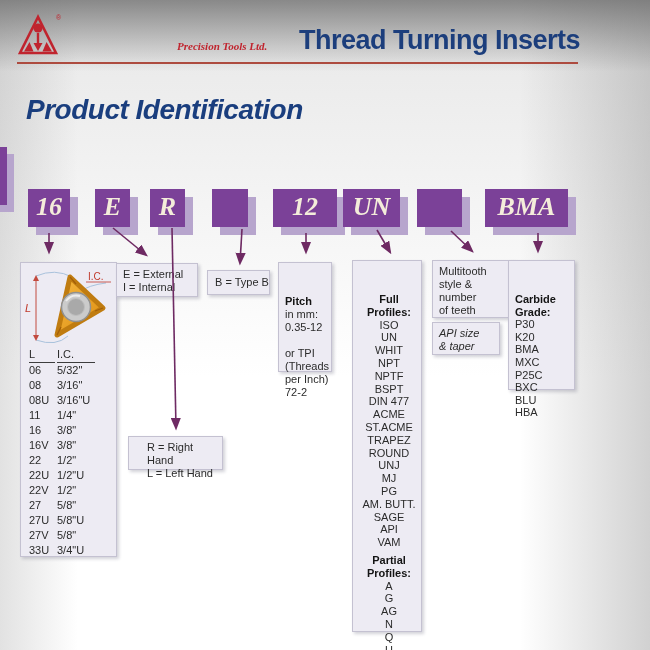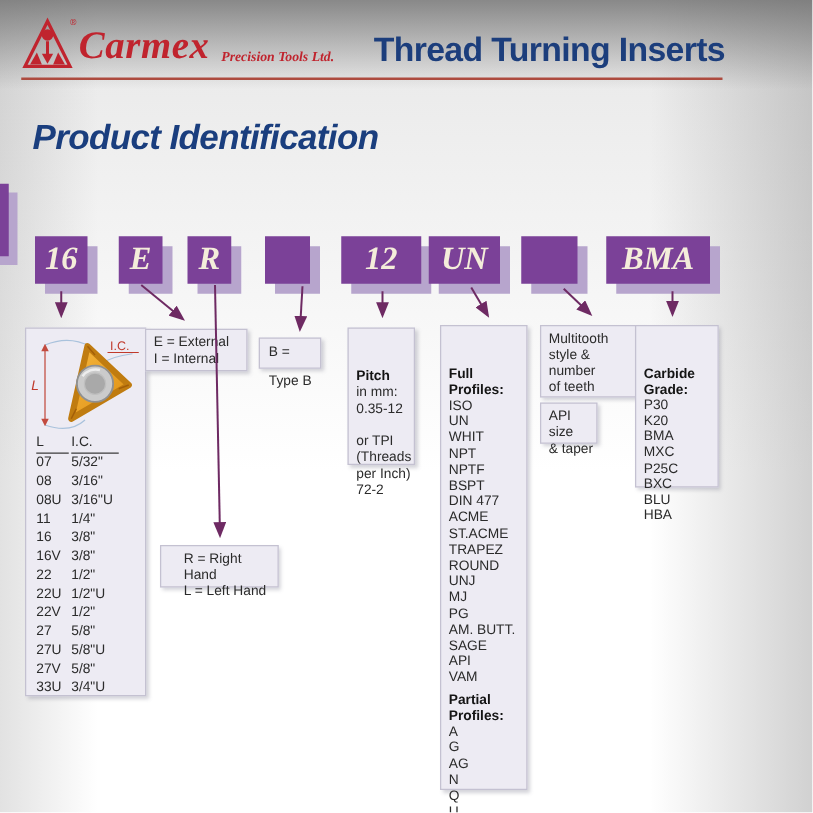--- a/index.html
+++ b/index.html
@@ -24,21 +24,21 @@
   
   .codebox { position:absolute; top:189px; height:38px; background:#7b4198; box-shadow:8px 8px 0 #b7a5cd;
     color:#f4edda; font:italic 700 26px "Liberation Serif",serif; text-align:center; line-height:36px; z-index:3; }
   .edgebox { position:absolute; left:-30px; top:147px; width:37px; height:58px; background:#7b4198; box-shadow:7px 7px 0 #b7a5cd; z-index:3; }
   
   .panel { position:absolute; background:#edebf3; border:1px solid #c4c1d1; box-shadow:2px 2px 3px rgba(110,110,130,.30);
     color:#2b2b2b; font-size:11px; line-height:13px; z-index:2; }
   .panel .hd { font-weight:700; color:#141414; white-space:pre-line;margin-top:28px; }
   .pre { white-space:pre-line; }
   .pad { padding:4px 2px 0 6px; }
-  .profiles-panel { line-height:12.8px; }
+  .profiles-panel { line-height:12.8px;text-align:center; }
   .profiles-panel .partial-hd { margin-top:5px; }
   .grade-panel { line-height:12.6px; }
   
   .ins-svg { position:absolute; left:2px; top:4px; }
   .ltable { position:absolute; left:0; top:85px; right:0; }
   .trow { display:flex; height:15px; align-items:center; }
   .tcell:first-child { width:36px; padding-left:8px; }
   .tcell:last-child { flex:1; }
   .hu { display:inline-block; border-bottom:1px solid #3d3d3d; padding-bottom:1px; }
   .hu1 { min-width:26px; } .hu2 { min-width:38px; }
@@ -52,21 +52,20 @@
 
   <svg class="logo" width="48" height="48" viewBox="0 0 48 48">
     <polygon points="22,5 4,41 40,41" fill="none" stroke="#c0242e" stroke-width="2.6"></polygon>
     <circle cx="22" cy="16" r="4.6" fill="#c0242e"></circle>
     <line x1="22" y1="21" x2="22" y2="32" stroke="#c0242e" stroke-width="2.4"></line>
     <polygon points="17.5,31 26.5,31 22,39" fill="#c0242e"></polygon>
     <polygon points="8,39.5 13.5,30 17.5,39.5" fill="#c0242e"></polygon>
     <polygon points="26.5,39.5 30.5,30 36,39.5" fill="#c0242e"></polygon>
     <text x="40" y="8" font-size="7" fill="#c0242e">®</text>
   </svg>
-  <div class="brand">Carmex</div>
   <div class="brand-suffix">Precision Tools Ltd.</div>
   <div class="page-title">Thread Turning Inserts</div>
   <div class="red-line"></div>
 
   <div class="sec-title">Product Identification</div>
 
   <div class="edgebox"></div>
 
   <div class="codebox" style="left:28px;width:42px;">16</div>
   <div class="codebox" style="left:95px;width:35px;">E</div>
@@ -102,21 +101,21 @@
       <text x="65" y="13" fill="#c0392b" font-size="10">I.C.</text>
       <line x1="63" y1="15" x2="88" y2="15" stroke="#c0392b" stroke-width="0.8"></line>
     </svg>
     <div class="ltable">
       <div class="trow">
         <span class="tcell"><span class="hu hu1">L</span></span>
         <span class="tcell"><span class="hu hu2">I.C.</span></span>
       </div>
       <div>
           <div class="trow">
-            <span class="tcell">07</span>
+            <span class="tcell">06</span>
             <span class="tcell">5/32"</span>
           </div>
           <div class="trow">
             <span class="tcell">08</span>
             <span class="tcell">3/16"</span>
           </div>
           <div class="trow">
             <span class="tcell">08U</span>
             <span class="tcell">3/16"U</span>
           </div>
@@ -162,21 +161,21 @@
           </div>
         </div>
     </div>
   </div>
 
   <div class="panel pad" style="left:116px;top:263px;width:82px;height:34px;">
     <div>E = External</div>
     <div>I = Internal</div>
   </div>
 
-  <div class="panel" style="left:207px;top:270px;width:50px;height:25px;line-height:23px;padding-left:7px;">
+  <div class="panel" style="left:207px;top:270px;width:63px;height:25px;line-height:23px;padding-left:7px;">
     <span>B = Type B</span>
   </div>
 
   <div class="panel pad" style="left:278px;top:262px;width:54px;height:110px;">
     <div class="hd">Pitch</div>
     <div class="pre">in mm:
 0.35-12
 
 or TPI
 (Threads
@@ -217,21 +216,21 @@
         <div class="li">Q</div>
         <div class="li">U</div>
       </div>
   </div>
 
   <div class="panel pad pre" style="left:432px;top:260px;width:83px;height:58px;">Multitooth
 style &amp;
 number
 of teeth</div>
 
-  <div class="panel pad pre" style="left:432px;top:322px;width:46px;height:33px;">API size
+  <div class="panel pad pre" style="left:432px;top:322px;width:68px;height:33px;font-style:italic;">API size
 &amp; taper</div>
 
   <div class="panel pad grade-panel" style="left:508px;top:260px;width:67px;height:130px;">
     <div class="hd">Carbide
 Grade:</div>
     <div>
         <div class="li">P30</div>
         <div class="li">K20</div>
         <div class="li">BMA</div>
         <div class="li">MXC</div>

